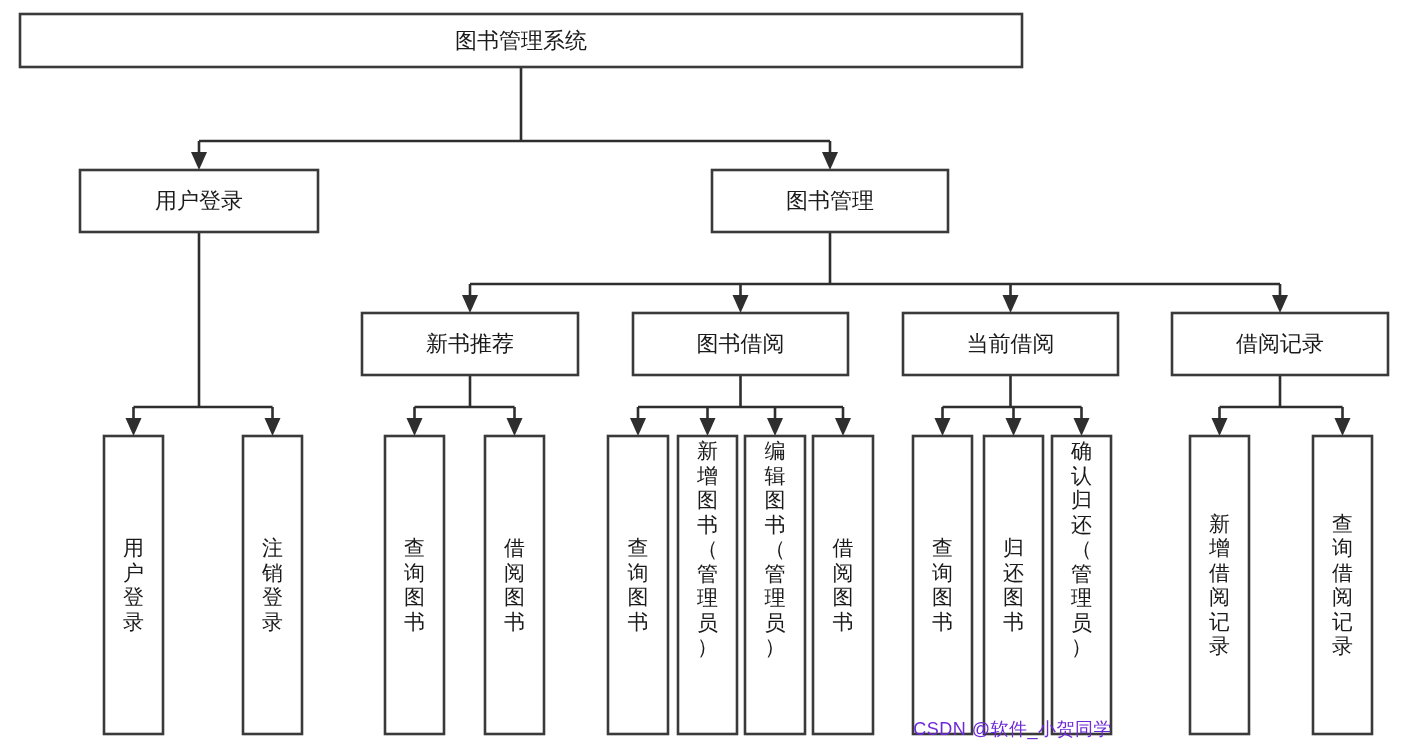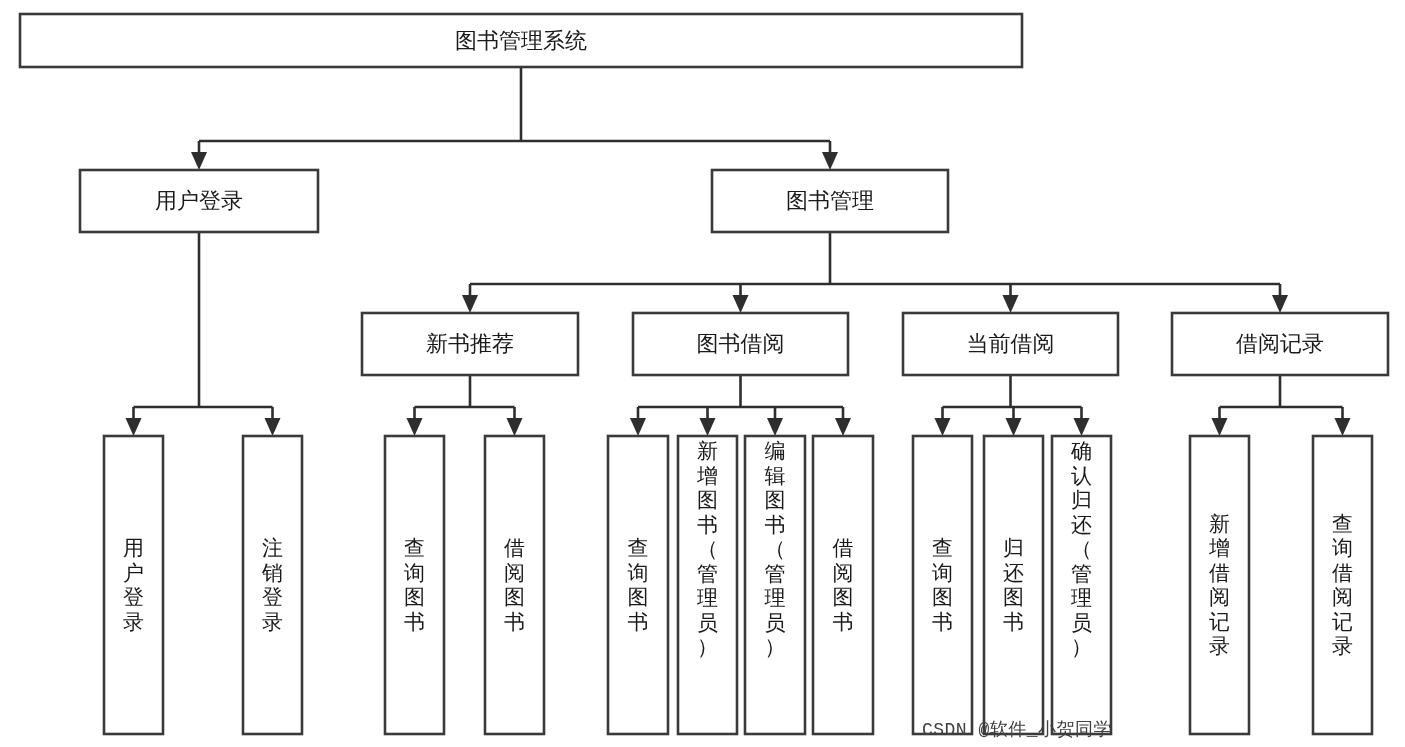--- a/index.html
+++ b/index.html
@@ -53,23 +53,23 @@
   .node-label-v {
     font-family: "DejaVu Sans", "Liberation Sans", sans-serif;
     font-size: 21px;
     fill: #1a1a1a;
     text-anchor: middle;
   }
   .watermark {
     position: absolute;
     right: 12px;
     bottom: 6px;
-    font-family: Liberation Mono, monospace;
+    font-family: Liberation Sans, sans-serif;
     font-size: 18px;
-    color: #404040;
+    color: #6d28d9;
     letter-spacing: 0.5px;
     white-space: nowrap;
     pointer-events: none;
   }
 </style>
 </head>
 <body>
 
 <div id="diagram-root">
   <svg id="tree-svg" viewBox="0 0 1405 747">

